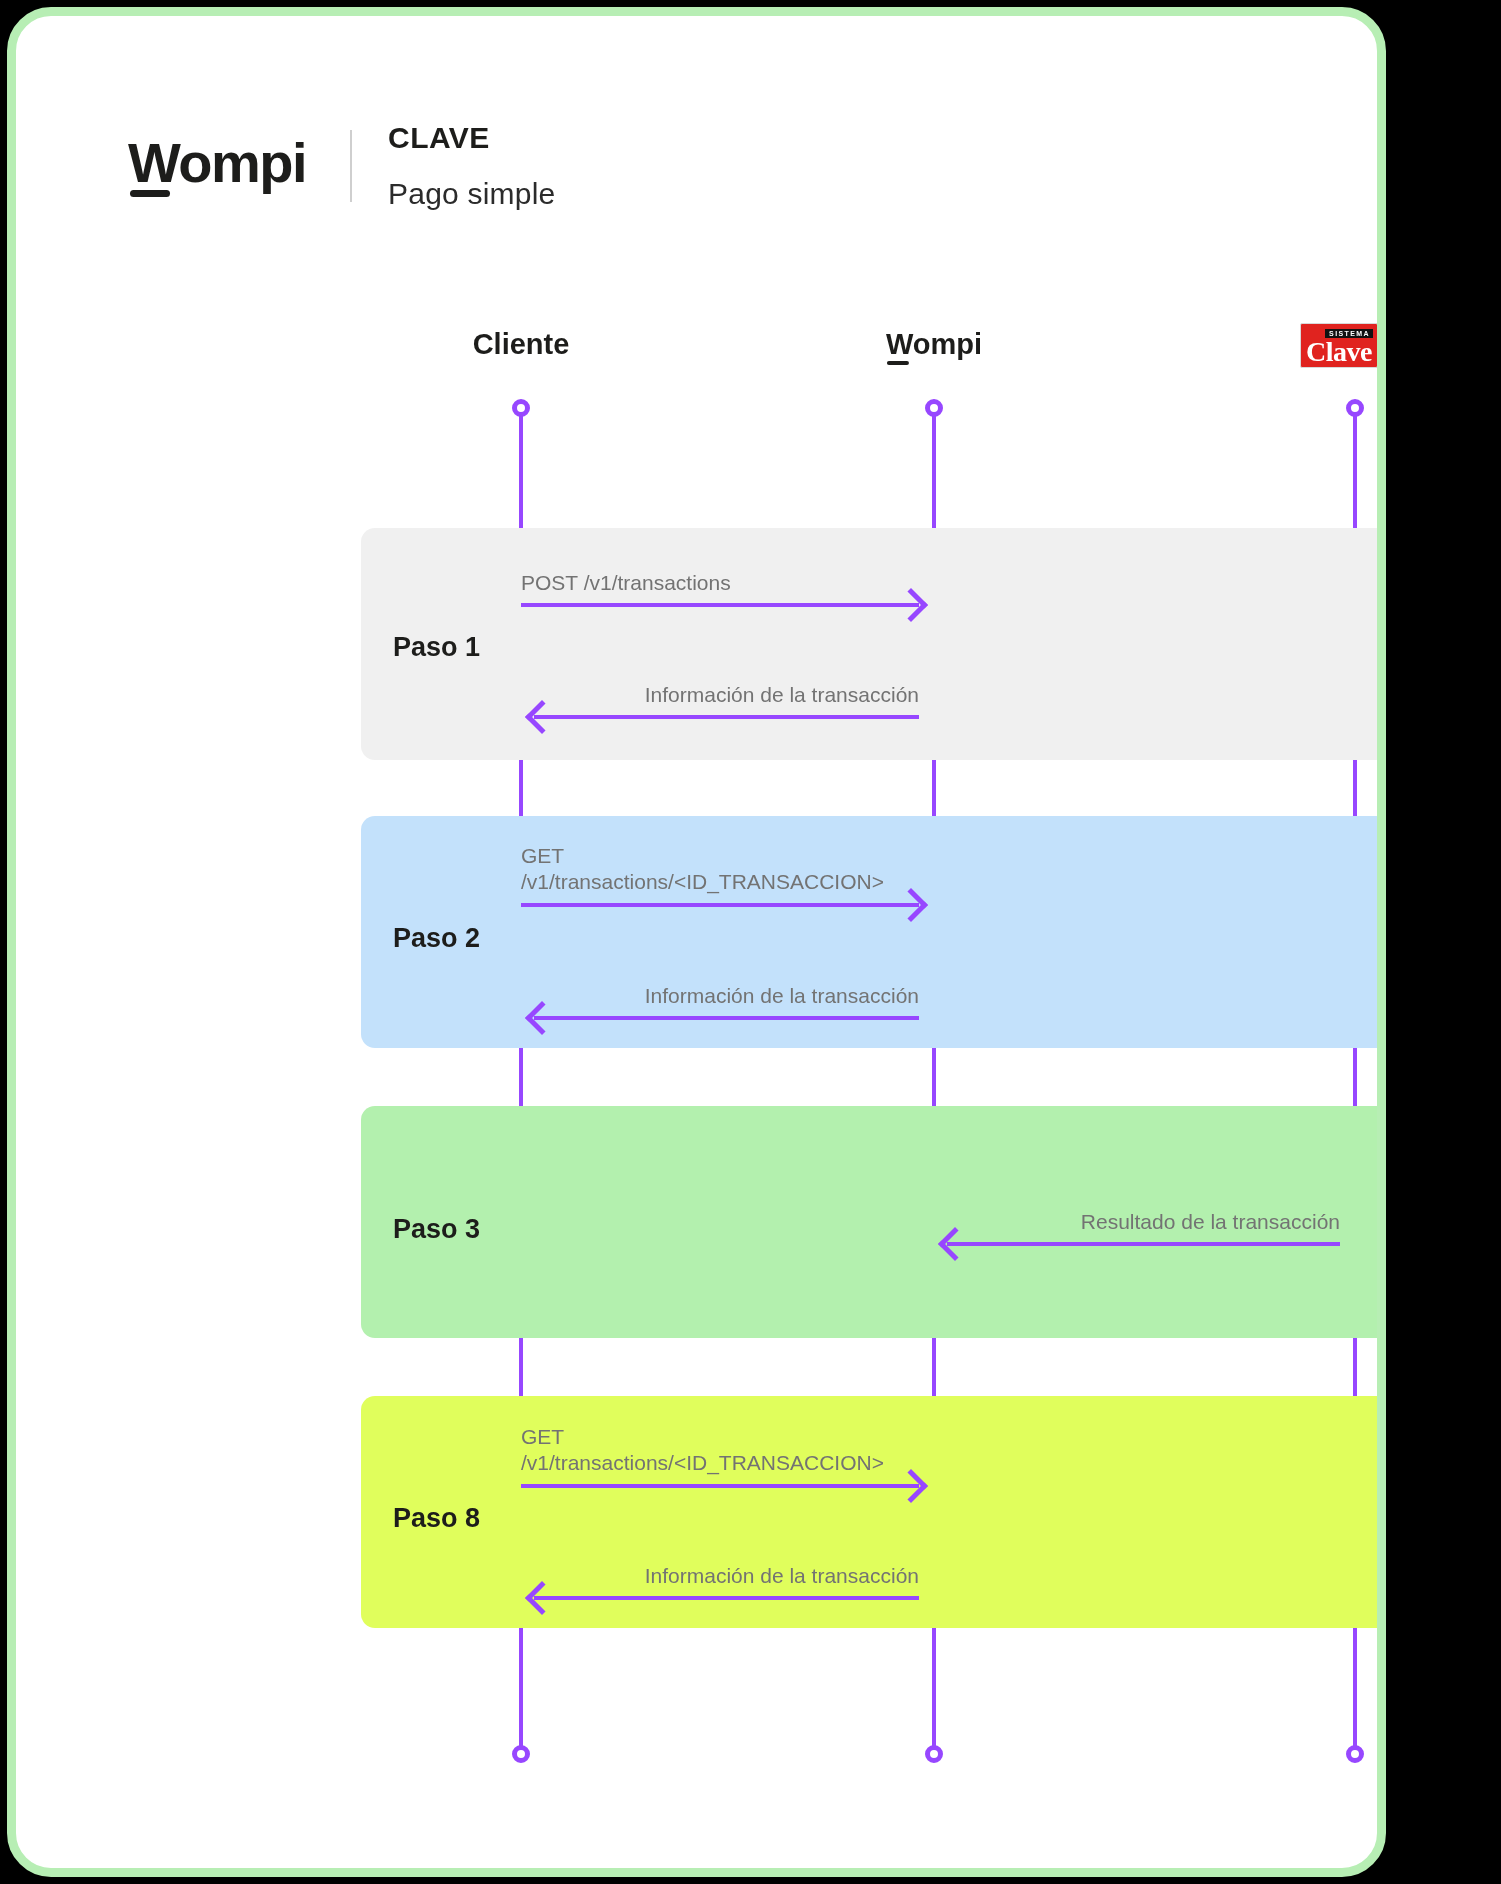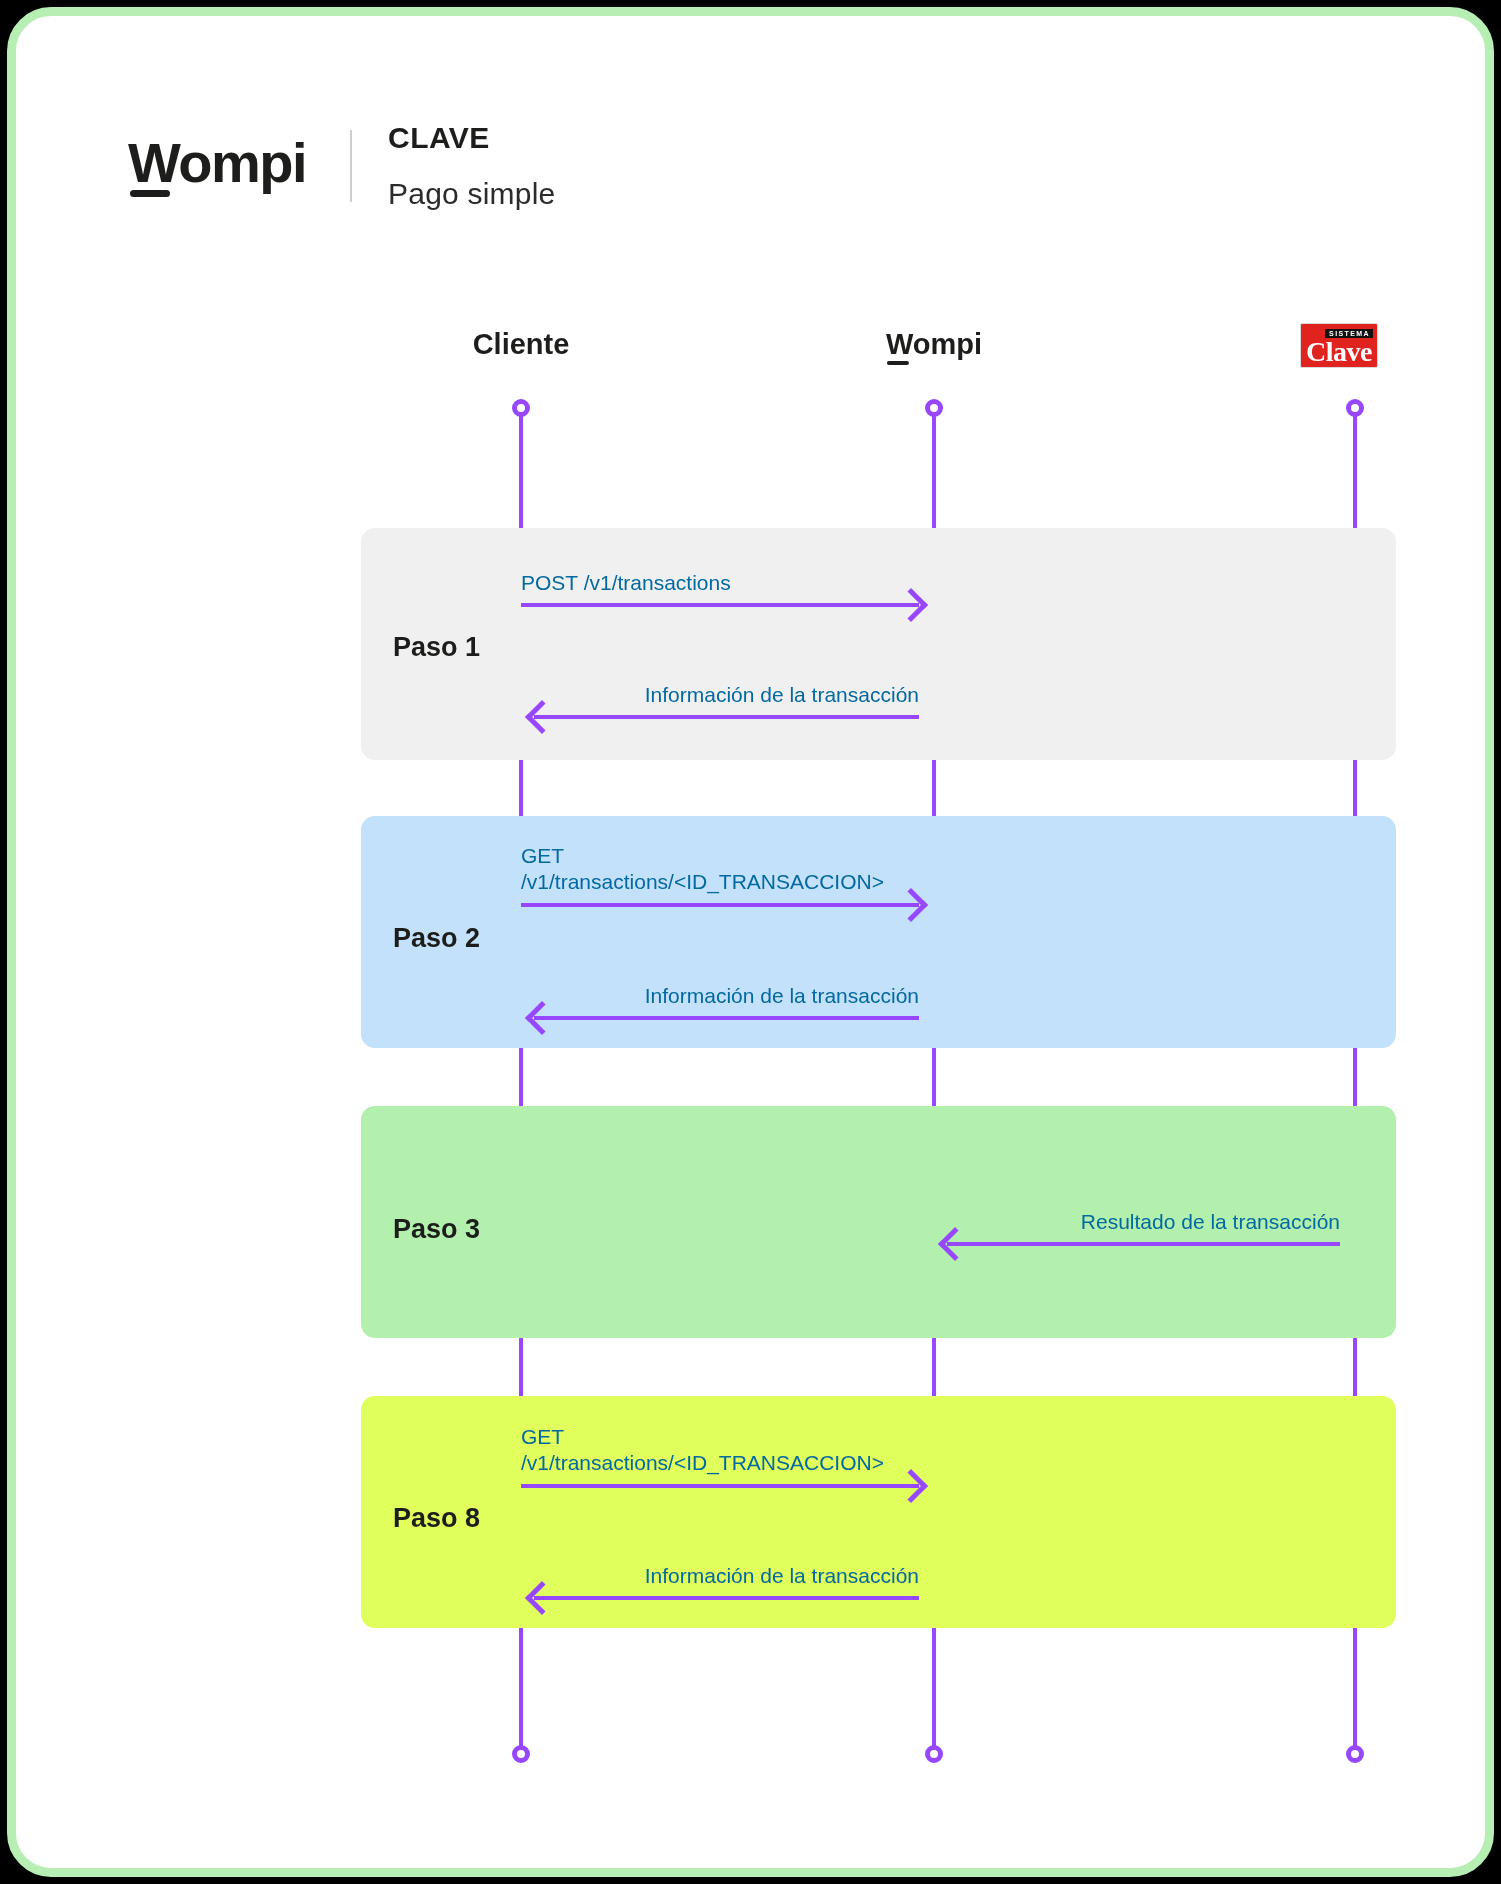--- a/index.html
+++ b/index.html
@@ -12,21 +12,21 @@
     width: 1501px;
     height: 1884px;
     font-family: "Liberation Sans", sans-serif;
     -webkit-font-smoothing: antialiased;
   }
 
   .card {
     position: absolute;
     left: 7px;
     top: 7px;
-    width: 1487px;
+    width: 1379px;
     height: 1870px;
     background: #ffffff;
     border: 9px solid #b7eeb4;
     border-radius: 44px;
     box-sizing: border-box;
     overflow: hidden;
   }
 
   
   .header {
@@ -191,21 +191,21 @@
   }
   .msg-line {
     position: absolute;
     height: 4px;
     background: #9747ff;
     top: 0;
   }
   .msg-text {
     position: absolute;
     font-size: 21px;
-    color: #0369a1;
+    color: #737373;
     line-height: 1.2;
     white-space: nowrap;
     bottom: 8px;
   }
   .msg-text.align-left  { left: 0; text-align: left; }
   .msg-text.align-right { right: 0; text-align: left; }
 
   .arrowhead {
     position: absolute;
     width: 19px;

